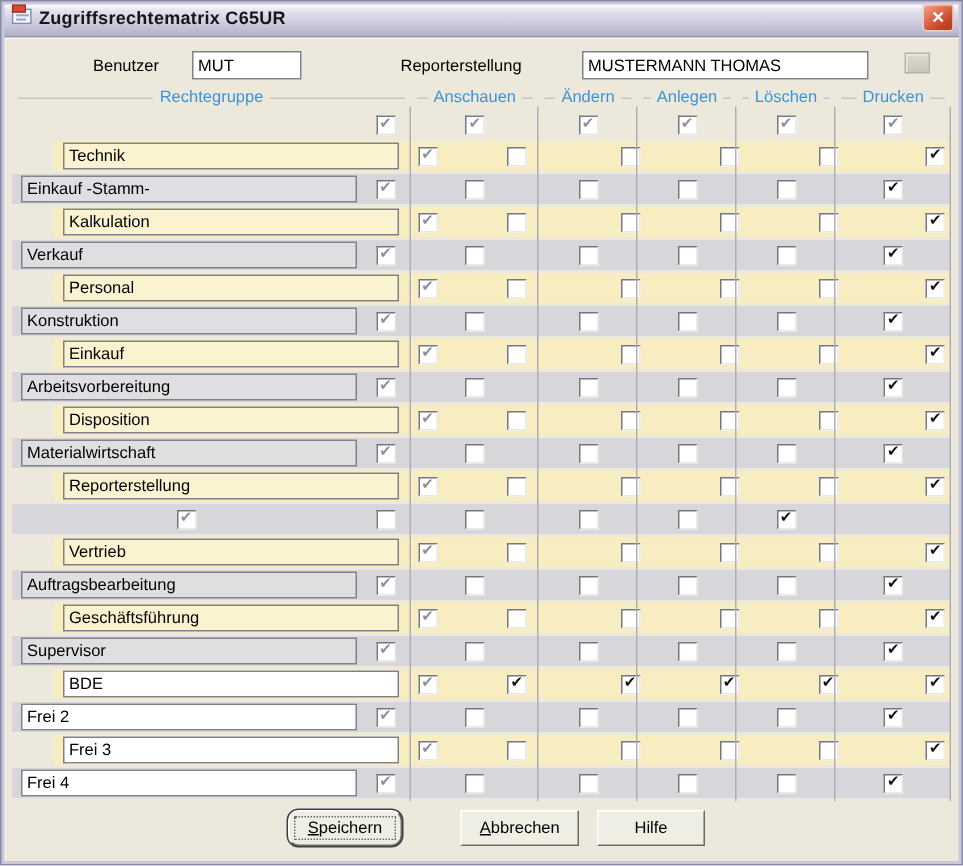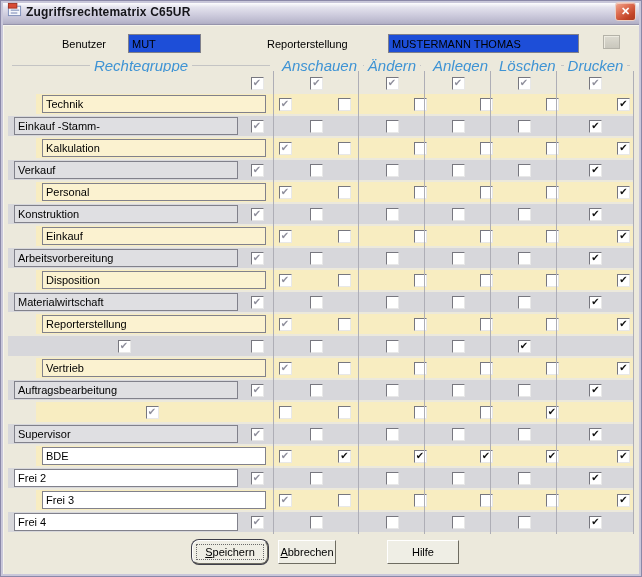--- a/index.html
+++ b/index.html
@@ -37,36 +37,36 @@
   .client{
     position:relative;height:549px;background:var(--dlg-bg);
     box-shadow:inset 1px 1px 0 #F7F5EC;
     font-size:11px;color:#000;
   }
   
   .lbl{position:absolute;font-size:11px;color:#000;text-align:right;}
   .benutzer-lbl{left:59px;top:13px;}
   .kurz-lbl{left:264px;top:13px;}
   .txt{
-    position:absolute;height:19px;border:1px solid #80808A;background:#1d4ed8;
+    position:absolute;height:19px;border:1px solid #80808A;background:#ffffff;
     font-size:11px;padding:0 2px 0 3px;color:#000;
   }
   .benutzer-input{left:125px;top:9px;width:73px;}
   .kurz-input{left:385px;top:9px;width:191px;}
   .tool-icon{
     position:absolute;left:600px;top:10px;width:17px;height:14px;
     background:linear-gradient(#DCDAD0,#C6C4BA);
     border:1px solid #AFADA3;box-shadow:inset 1px 1px 0 #EEECE2;opacity:.9;
   }
   
   .matrix{position:absolute;left:5px;top:33px;width:626px;}
   .hdr-grid{display:grid;grid-template-columns:266px 85px 66px 66px 66px 77px;height:14px;align-items:center;}
   .hcell{display:flex;align-items:center;height:14px;overflow:hidden;}
   .hcell::before,.hcell::after{content:"";flex:1;height:1px;background:#C4C4C4;margin:0 4px;}
-  .hlabel{color:var(--accent);font-style:italic;font-size:15px;white-space:nowrap;}
+  .hlabel{color:var(--accent);font-size:11px;white-space:nowrap;}
   .grid{display:grid;grid-template-columns:232px 34px 85px 66px 66px 66px 77px;align-items:center;justify-items:center;}
   .selectall-row{height:22px;}
   .row{height:20px;margin-bottom:2px;}
   .row.cream{background:var(--row-cream);margin-left:28px;}
   .row.gray{background:var(--row-gray);}
   .cell{display:flex;align-items:center;justify-content:center;width:100%;height:100%;}
   .name-cell{justify-content:flex-start;}
   .name-input{
     margin-left:6px;width:224px;height:18px;border:1px solid #81818B;
     font-size:11px;padding:0 0 0 3px;color:#000;
@@ -85,22 +85,22 @@
   .cb.dis.checked::after{color:#8F8F9C;}
   .vsep{position:absolute;top:13px;width:1px;height:463px;background:#AEAEB6;}
   .vs1{left:265px}.vs2{left:350px}.vs3{left:416px}.vs4{left:482px}.vs5{left:548px}.vs6{left:625px}
   
   .btn{
     position:absolute;top:515px;height:24px;font-size:11px;color:#000;
     background:#EFEEE5;cursor:default;
     border:1px solid;border-color:#FFFFFF #6E6C61 #6E6C61 #FFFFFF;
   }
   .btn-0{left:189px;width:76px;border-radius:7px;}
-  .btn-1{left:275px;width:58px;text-align:center;}
-  .btn-2{left:384px;width:72px;}
+  .btn-1{left:304px;width:79px;text-align:center;}
+  .btn-2{left:395px;width:72px;}
   .btn-default{box-shadow:0 0 0 1px #3F3F4A;}
   .btn-default::after{content:"";position:absolute;inset:3px;border:1px dotted #6A6A6A;}
   .btn u{text-decoration:underline;}
 </style>
 </head>
 <body>
 
 <div class="window">
   <div class="titlebar">
     <span class="app-icon">
@@ -483,20 +483,23 @@
               <span class="cb"></span>
             </div>
             <div class="cell">
               <span class="cb"></span>
             </div>
             <div class="cell">
               <span class="cb checked"></span>
             </div>
           </div>
           <div class="grid row cream">
+            <div class="cell name-cell">
+              <input class="name-input f-cream" readonly="" value="Geschäftsführung" style="">
+            </div>
             <div class="cell">
               <span class="cb checked dis"></span>
             </div>
             <div class="cell">
               <span class="cb"></span>
             </div>
             <div class="cell">
               <span class="cb"></span>
             </div>
             <div class="cell">

